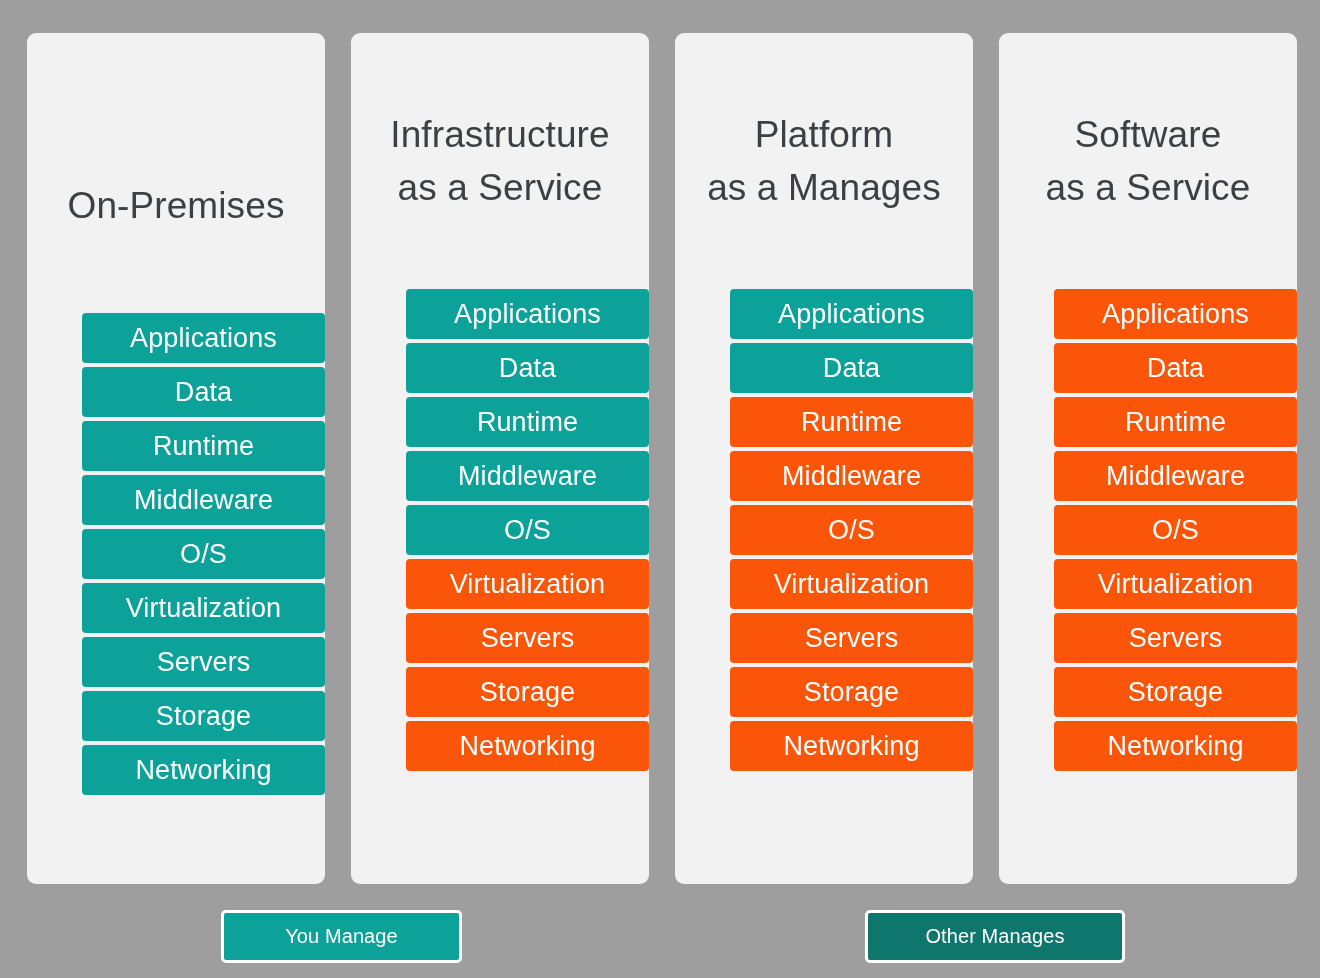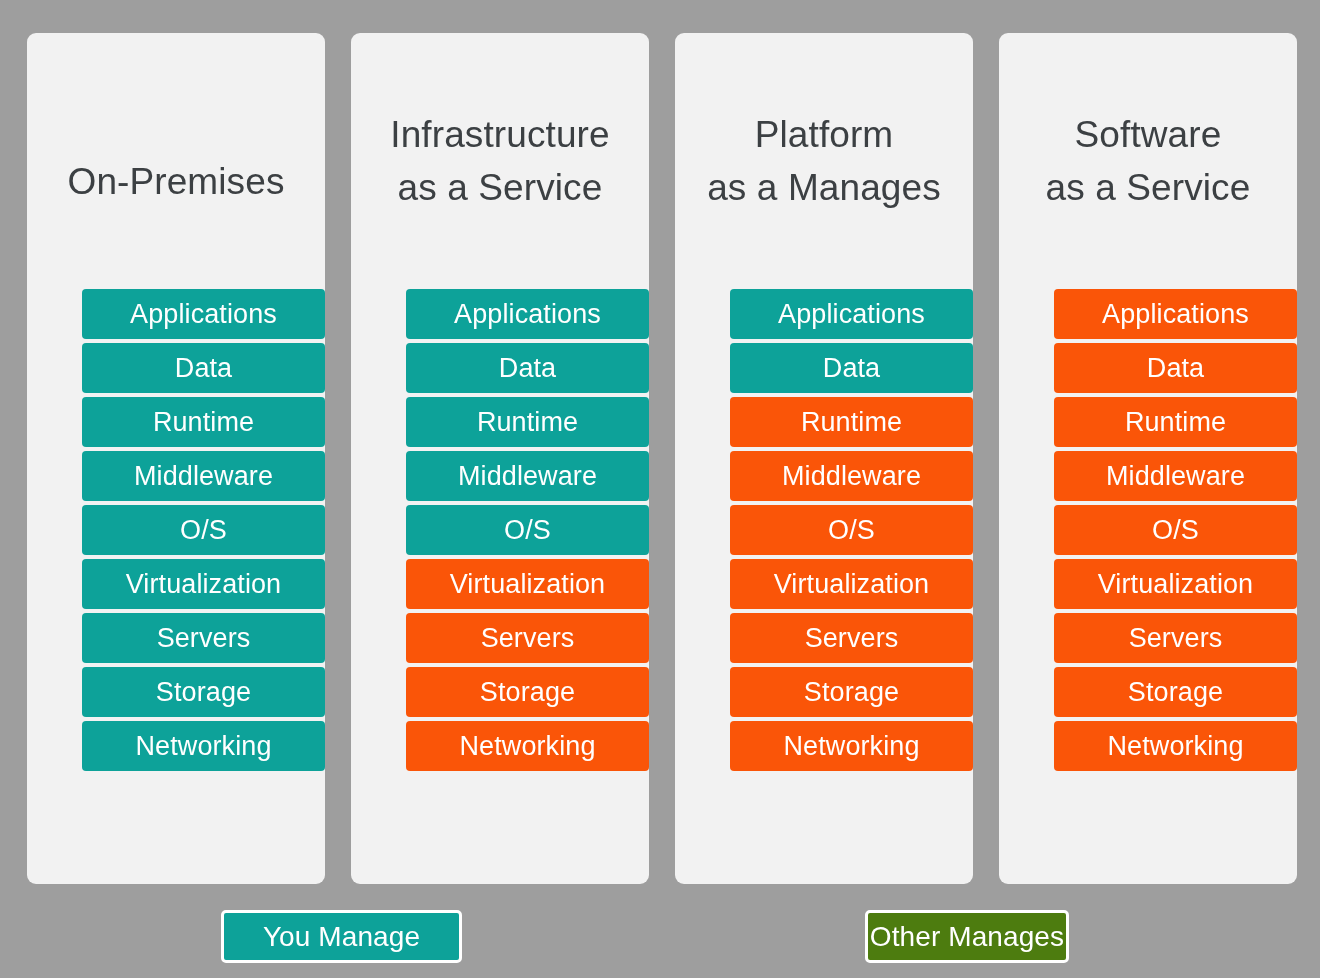--- a/index.html
+++ b/index.html
@@ -58,20 +58,21 @@
     display: flex;
     flex-direction: column;
     align-items: center;
     justify-content: center;
     white-space: pre-line;
   }
 
   .card-title.single-line {
     justify-content: flex-start;
     padding-top: 122px;
+    margin-top: 24px;
   }
 
   .layers {
     width: 243px;
     display: flex;
     flex-direction: column;
     gap: 4px;
   }
 
   .layer {
@@ -95,35 +96,35 @@
     position: absolute;
     top: 910px;
     height: 53px;
     border-radius: 5px;
     border: 3px solid #ffffff;
     box-sizing: border-box;
     display: flex;
     align-items: center;
     justify-content: center;
     color: #ffffff;
-    font-size: 28px;
+    font-size: 20px;
     letter-spacing: 0.1px;
     user-select: none;
   }
 
   .legend.you-manage {
     left: 221px;
     width: 241px;
     background: #0da299;
   }
 
   .legend.other-manages {
     left: 865px;
-    width: 204px;
-    background: #4d7c0f;
+    width: 260px;
+    background: #0f766e;
   }
 </style>
 </head>
 <body>
 
 <div id="stage">
 
   <div class="cards-row">
 
     <div class="card">

